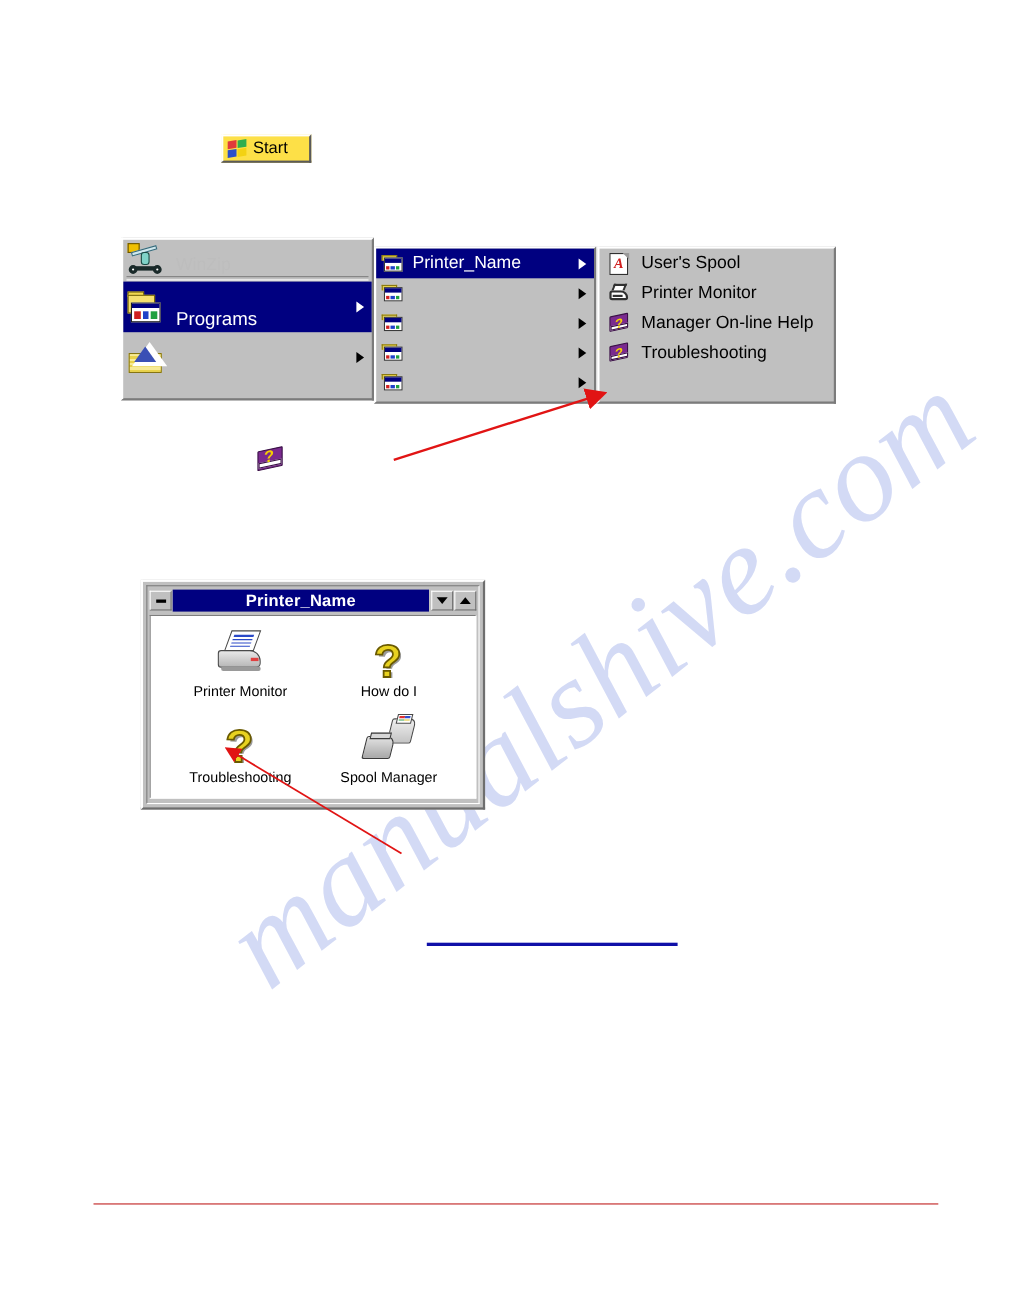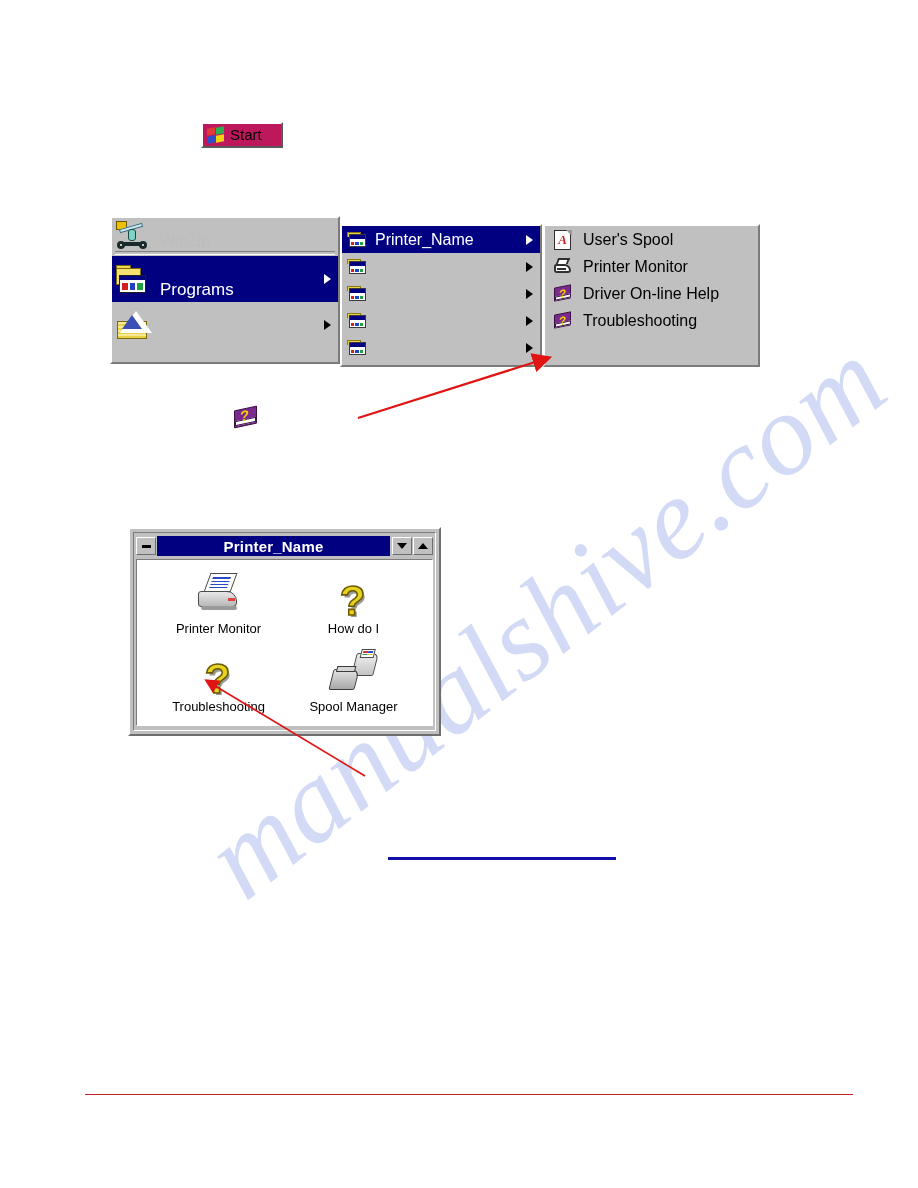--- a/index.html
+++ b/index.html
@@ -51,21 +51,21 @@
     top: 520px;
   }
 
   
   .start-button {
     position: absolute;
     left: 201px;
     top: 122px;
     width: 82px;
     height: 26px;
-    background: #be185d;
+    background: #fde047;
     border-top: 2px solid #ffffff;
     border-left: 2px solid #ffffff;
     border-right: 2px solid #5a5a5a;
     border-bottom: 2px solid #5a5a5a;
     box-sizing: border-box;
     display: flex;
     align-items: center;
     padding-left: 4px;
     z-index: 5;
   }
@@ -805,21 +805,21 @@
 
 
     <div class="m3-row">
       <div class="m3-ico">
         <div class="book-icon">
             <div class="cover"></div>
             <div class="pages"></div>
             <div class="q">?</div>
           </div>
       </div>
-      <div class="m3-label">Driver On-line Help</div>
+      <div class="m3-label">Manager On-line Help</div>
     </div>
 
     <div class="m3-row">
       <div class="m3-ico">
         <div class="book-icon">
             <div class="cover"></div>
             <div class="pages"></div>
             <div class="q">?</div>
           </div>
       </div>

